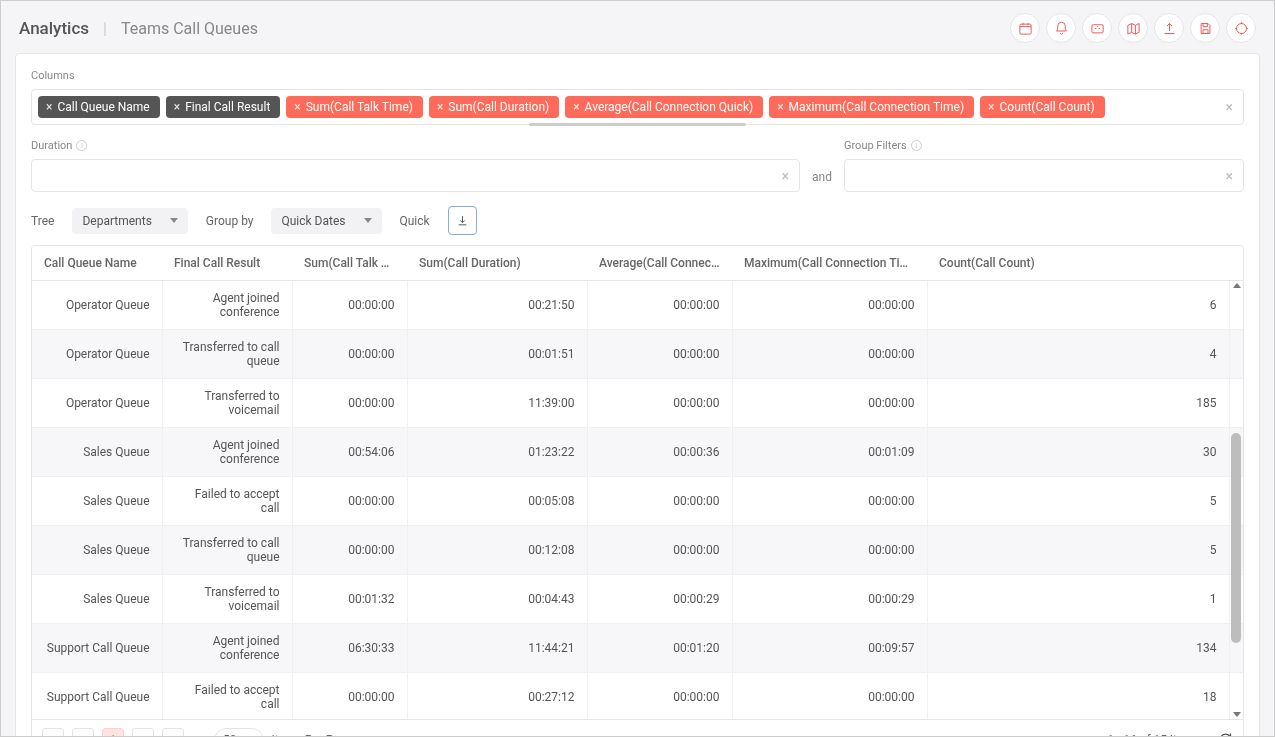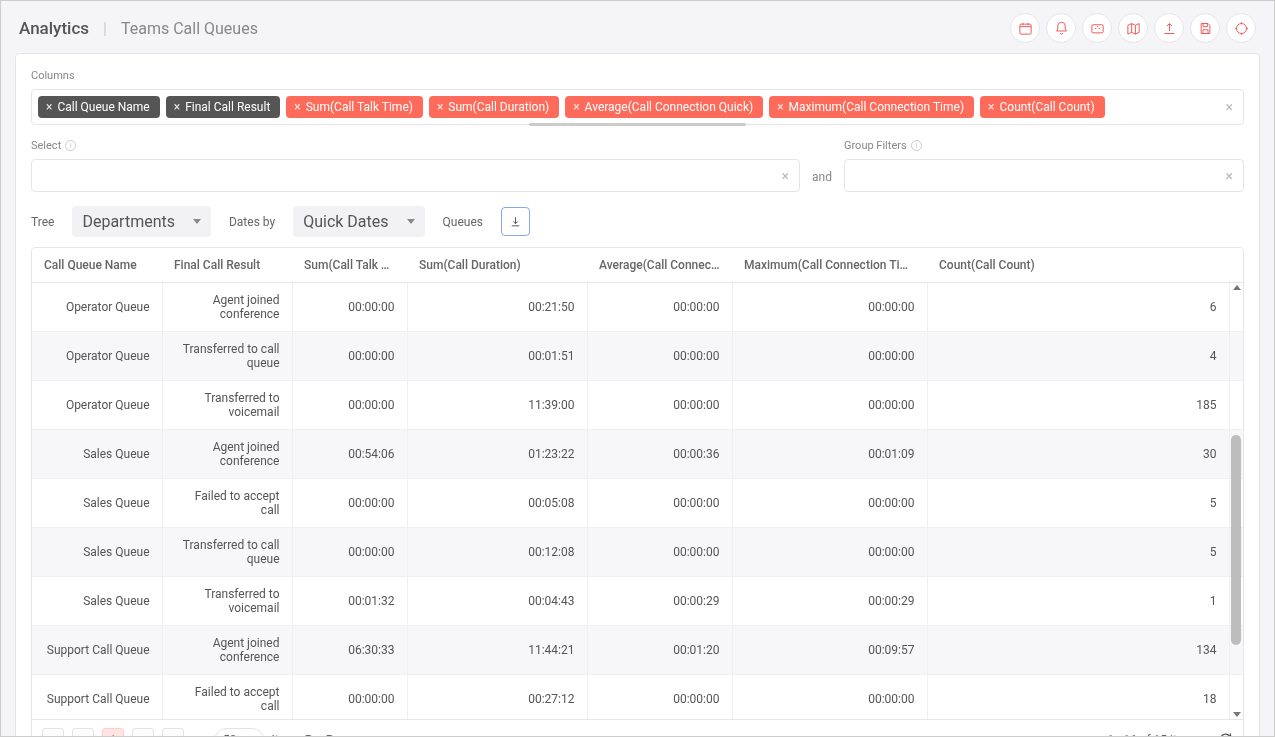--- a/index.html
+++ b/index.html
@@ -27,21 +27,21 @@
   .filters-row { display: flex; align-items: flex-start; gap: 12px; margin-bottom: 14px; }
   .filters-col { flex: 1; }
   .filters-right { width: 400px; }
   .input-box { border: 1px solid #e5e5e5; border-radius: 4px; height: 33px; position: relative; background: #fff; }
   .input-box .box-clear { right: 10px; }
   .and-label { font-size: 12px; color: #888; align-self: flex-end; padding-bottom: 8px; }
   .label-with-info { display: flex; align-items: center; gap: 4px; }
   .info-icon { width:11px; height:11px; border:1px solid #ccc; border-radius:50%; display:inline-flex;align-items:center;justify-content:center;font-size:8px;color:#ccc; }
 
   .controls-row { display: flex; align-items: center; gap: 18px; margin-bottom: 10px; font-size: 12px; color: #666;}
-  .select { background: #f2f2f4; border-radius: 4px; padding: 6px 10px; display: inline-flex; align-items: center; gap: 18px; cursor: pointer; font-size: 16px; color: #555; }
+  .select { background: #f2f2f4; border-radius: 4px; padding: 6px 10px; display: inline-flex; align-items: center; gap: 18px; cursor: pointer; font-size: 12px; color: #555; }
   .caret { border-left: 4px solid transparent; border-right: 4px solid transparent; border-top: 5px solid #888; }
   .download-btn { width: 29px; height: 29px; border: 1.5px solid #87a9e8; border-radius: 4px; display: flex; align-items:center; justify-content:center; cursor:pointer; color:#555; }
   .download-btn svg { width:13px; height:13px; stroke:#555; fill:none; stroke-width:1.8; }
 
   .table-wrap { flex:1; border: 1px solid #e6e6e6; border-radius: 4px; position: relative; display:flex; flex-direction:column; overflow:hidden;}
   table { width: 100%; border-collapse: collapse; font-size: 12px; color: #555; table-layout: fixed;}
   thead th { text-align: left; padding: 10px 12px; font-weight: 500; border-bottom: 1px solid #e6e6e6; background:#fff; white-space: nowrap; overflow: hidden; text-overflow: ellipsis; color:#666;}
   .tbody-scroll { flex:1; overflow-y: auto; position:relative;text-align:right;}
   tbody td { padding: 10px 12px; border-bottom: 1px solid #f0f0f0; border-right: 1px solid #f0f0f0; vertical-align: middle; }
   tbody td:last-child { border-right: none; }
@@ -153,21 +153,21 @@
         <span class="chip-x">×</span>
         <span>Count(Call Count)</span>
       </span>
       <span class="box-clear">×</span>
     <div class="scroll-ind"></div>
   </div>
 
   <div class="filters-row">
     <div class="filters-col">
       <div class="section-label label-with-info">
-        <span>Select</span>
+        <span>Duration</span>
         <span class="info-icon">i</span>
       </div>
       <div class="input-box">
         <span class="box-clear">×</span>
       </div>
     </div>
     <div class="and-label">and</div>
     <div class="filters-right">
       <div class="section-label label-with-info">
         <span>Group Filters</span>
@@ -178,26 +178,26 @@
       </div>
     </div>
   </div>
 
   <div class="controls-row">
     <span>Tree</span>
     <div class="select">
         <span>Departments</span>
         <span class="caret"></span>
       </div>
-    <span>Dates by</span>
+    <span>Group by</span>
     <div class="select">
         <span>Quick Dates</span>
         <span class="caret"></span>
       </div>
-    <span>Queues</span>
+    <span>Quick</span>
     <div class="download-btn">
         <svg viewBox="0 0 24 24">
           <path d="M12 4v12M8 12l4 4 4-4M5 20h14"></path>
         </svg>
       </div>
   </div>
 
   <div class="table-wrap">
     <table>
       <thead>

